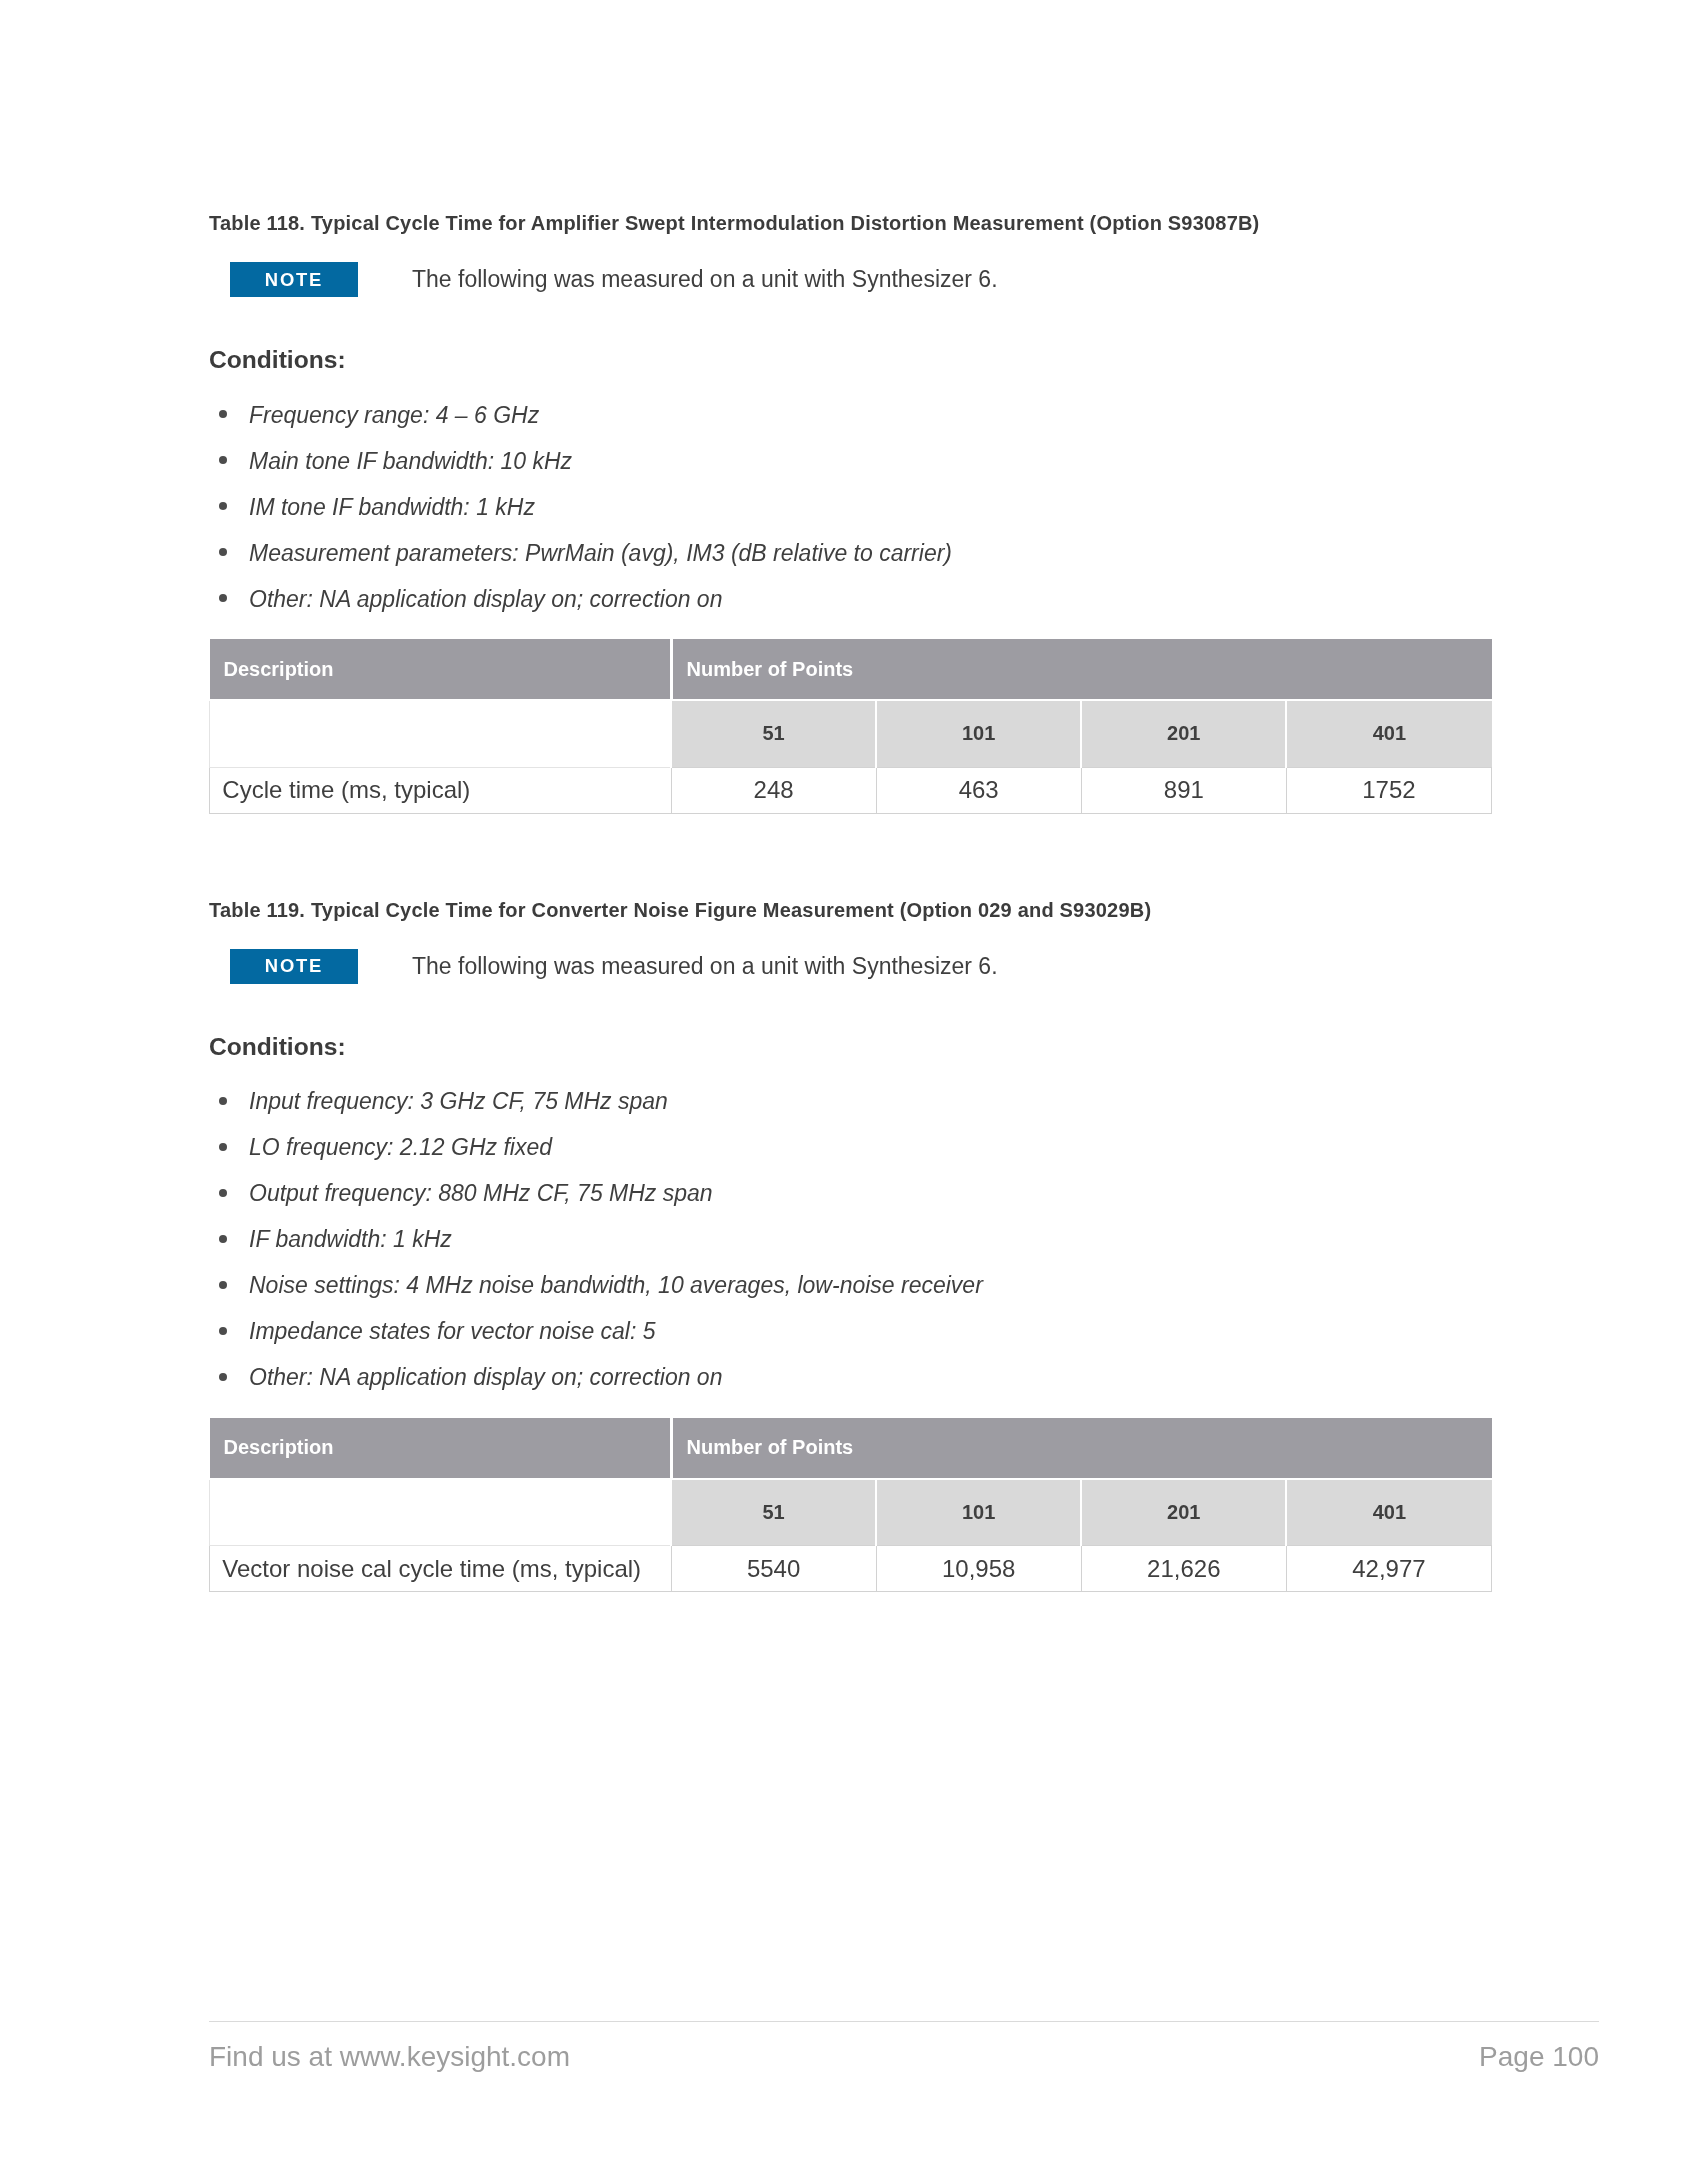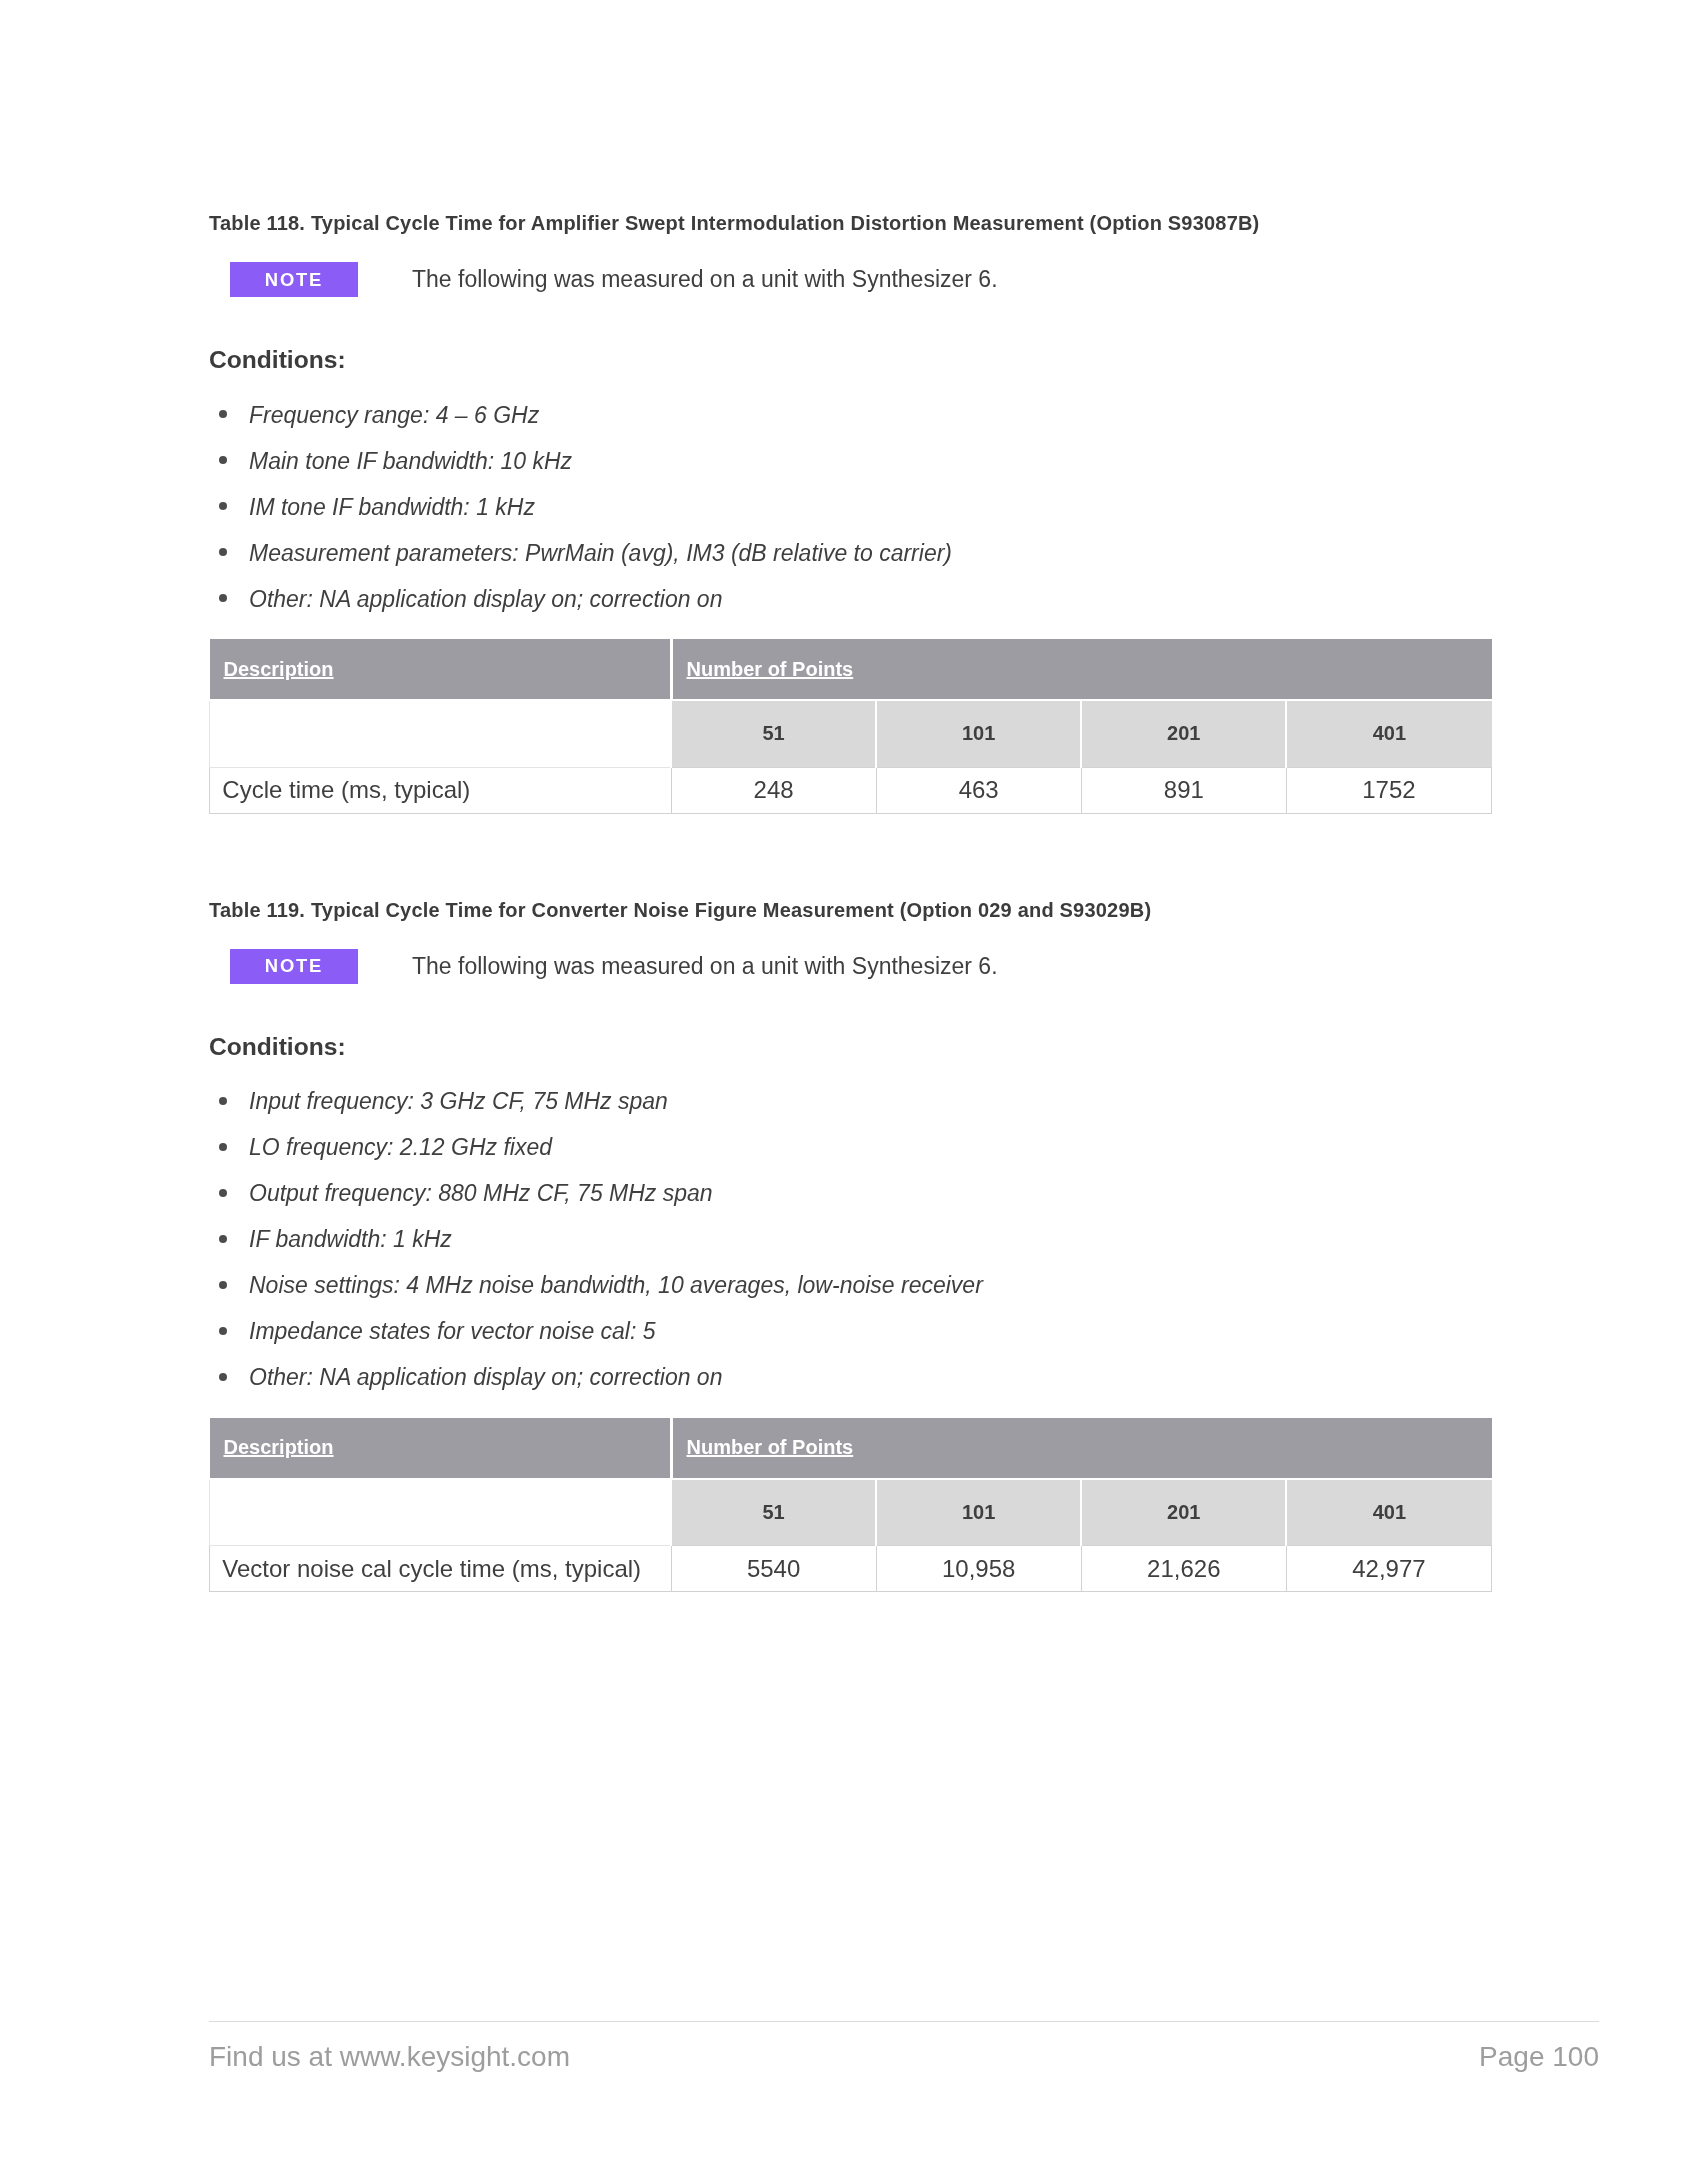--- a/index.html
+++ b/index.html
@@ -33,21 +33,21 @@
 
   .note-row {
     display:flex;
     align-items:center;
     margin-top:26px;
   }
   .note-badge {
     margin-left:21px;
     width:128px;
     height:35px;
-    background:#8b5cf6;
+    background:#0369a1;
     color:#ffffff;
     display:flex;
     align-items:center;
     justify-content:center;
     font-size:18.4px;
     font-weight:bold;
     letter-spacing:1.8px;
     flex:0 0 auto;
   }
   .note-text {
@@ -98,21 +98,20 @@
   tr.head-row th {
     background:#9d9ca2;
     color:#ffffff;
     font-size:20px;
     font-weight:bold;
     text-align:left;
     height:61px;
     padding:0 14px;
     vertical-align:middle;
     border-bottom:2.6px solid #ffffff;
-    text-decoration:underline;
   }
   tr.head-row th + th { border-left:3.5px solid #ffffff; }
 
   tr.sub-row th {
     background:#d9d9d9;
     color:#3f3f3f;
     font-size:20px;
     font-weight:bold;
     text-align:center;
     height:67px;

